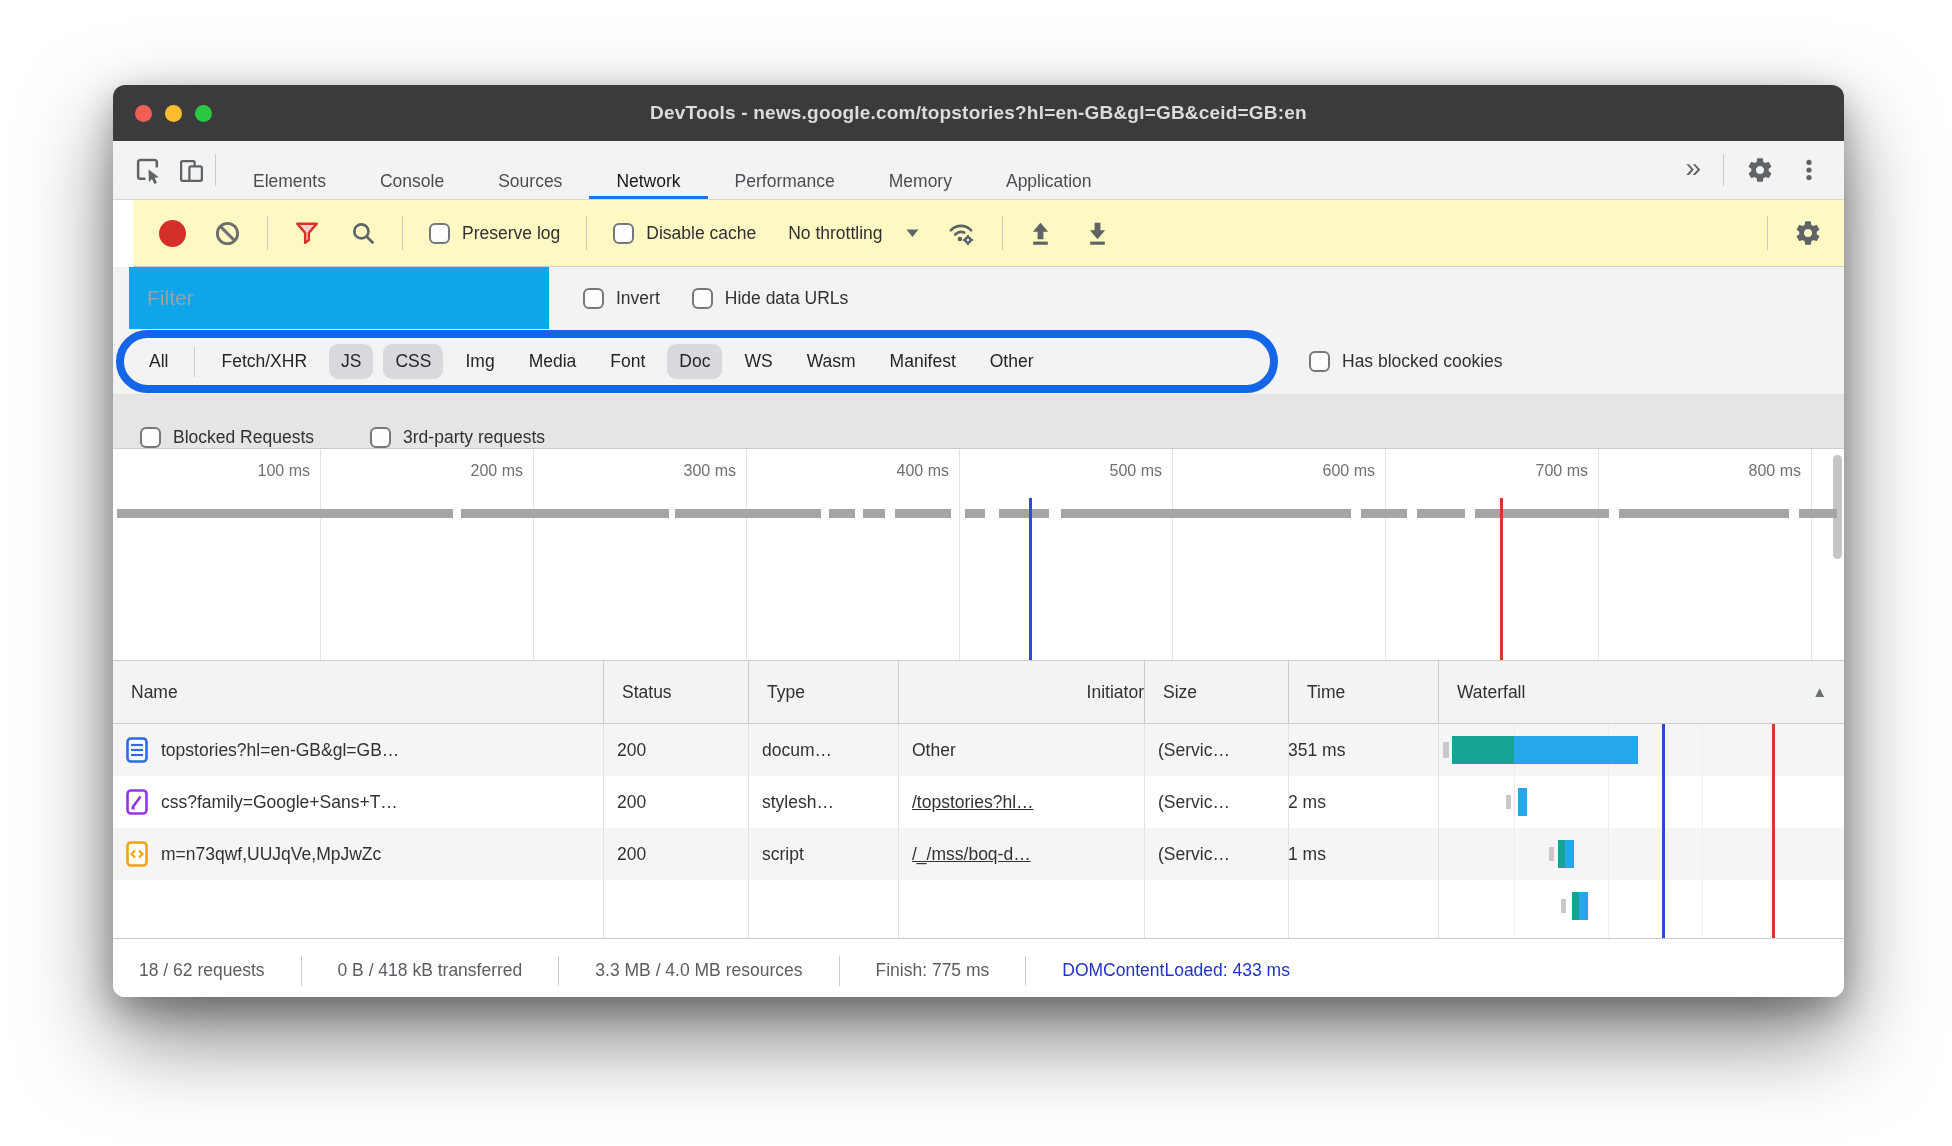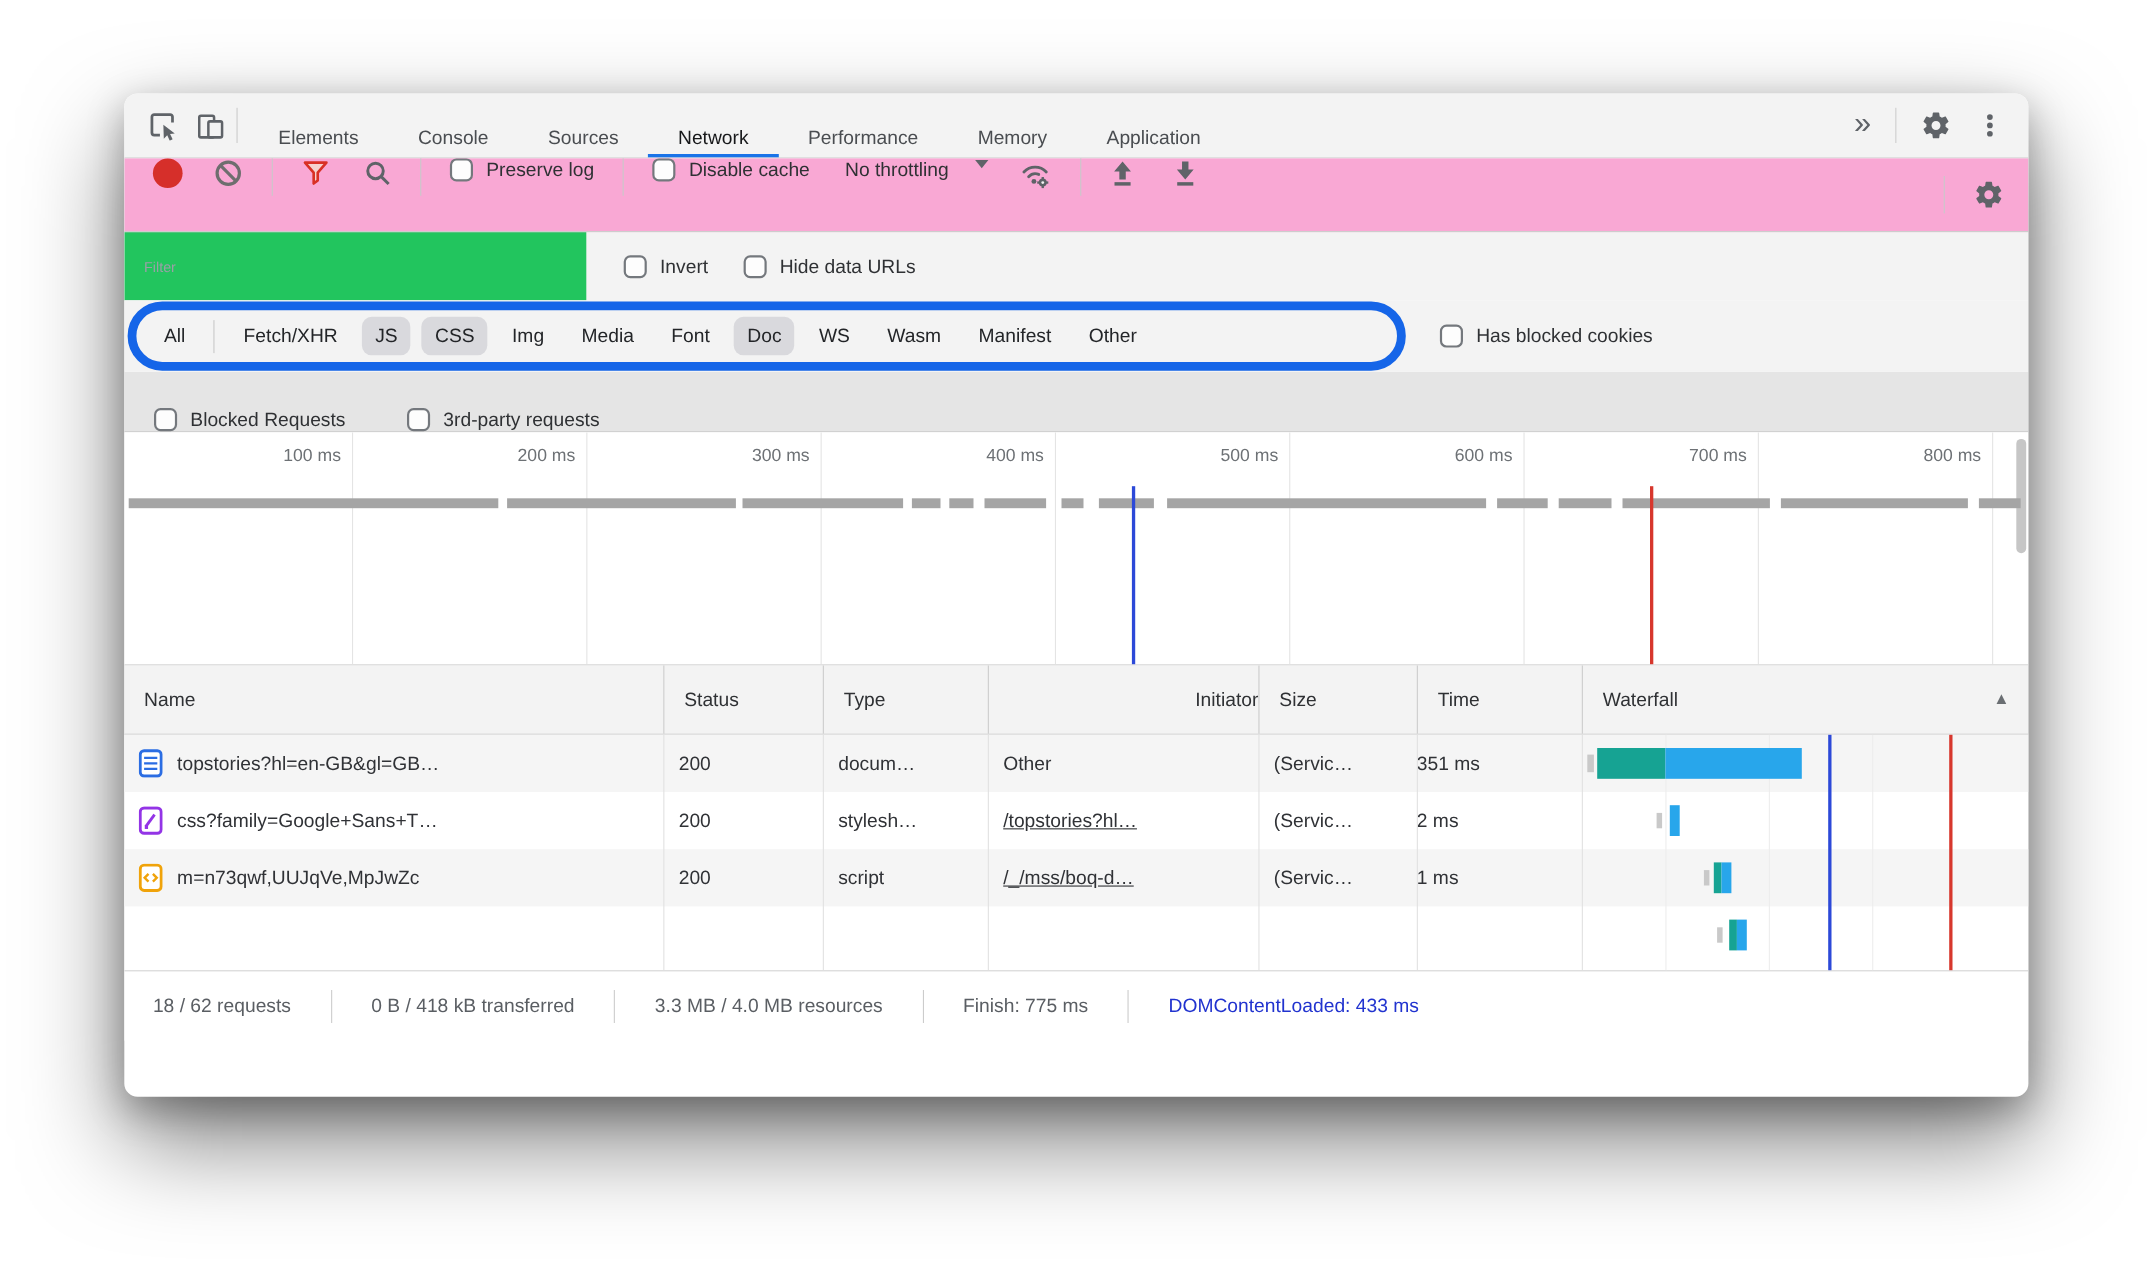--- a/index.html
+++ b/index.html
@@ -15,31 +15,31 @@
   
   .tabbar{height:58px;background:#f3f3f3;border-bottom:1px solid #d6d6d6;display:flex;align-items:stretch;position:relative;}
   .tb-icons{display:flex;align-items:center;padding-left:22px;gap:16px;}
   .vdiv{width:1px;height:32px;background:#ccc;align-self:center;margin:0 10px;}
   .tab{display:flex;align-items:center;padding:0 27px;font-size:17.5px;color:#4a4d51;cursor:default;border-bottom:3px solid transparent;margin-top:26px;}
   .tab.active{color:#17181a;border-bottom:3px solid #1a73e8;}
   .tab-right{position:absolute;right:0;top:0;height:58px;display:flex;align-items:center;padding-right:22px;gap:22px;}
   .chev{font-size:28px;color:#5f6368;line-height:1;padding-bottom:4px;}
   .iconbtn{display:flex;align-items:center;justify-content:center;}
   
-  .toolbar{height:66px;background:#f9a8d4;border-bottom:1px solid #cdcdcd;display:flex;align-items:flex-start;position:relative;}
+  .toolbar{height:66px;background:#fef9c3;border-bottom:1px solid #cdcdcd;display:flex;align-items:center;position:relative;margin-left:20px;}
   .rec{width:27px;height:27px;border-radius:50%;background:#d62f2a;margin-left:26px;}
   .tdiv{width:1px;height:34px;background:#c9c9c9;margin:0 0 0 26px;}
   .cb{width:21px;height:21px;border:2.6px solid #74787d;border-radius:6px;background:#fdfdfd;box-sizing:border-box;flex:none;}
   .tlabel{font-size:17.5px;color:#2f3134;margin-left:12px;white-space:nowrap;}
   .throttle{font-size:17.5px;color:#2f3134;margin-left:32px;}
   .toolbar-right{position:absolute;right:0;top:0;height:66px;display:flex;align-items:center;padding-right:22px;}
   .toolbar-right .tdiv{margin-right:26px;margin-left:0;}
   
   .filterrow{height:62px;background:#f3f3f3;display:flex;align-items:center;}
-  .filter-input{width:420px;height:62px;border:none;outline:none;background:#22c55e;font-size:13px;padding:0 0 0 18px;box-sizing:border-box;font-family:"Liberation Sans",sans-serif;color:#333;}
+  .filter-input{width:420px;height:62px;border:none;outline:none;background:#0ea5e9;font-size:21px;padding:0 0 0 18px;box-sizing:border-box;font-family:"Liberation Sans",sans-serif;color:#333;margin-left:16px;}
   .filter-input::placeholder{color:#9aa0a6;}
   
   .chipsrow{height:65px;background:#f3f3f3;position:relative;}
   .bluebox{position:absolute;left:3px;top:1px;width:1162px;height:63px;border:8px solid #1565e8;border-radius:32px;box-sizing:border-box;}
   .chips{position:absolute;left:24px;top:0;height:65px;display:flex;align-items:center;}
   .chip{font-size:17.5px;color:#232528;padding:7px 12px;margin-right:10px;border-radius:9px;white-space:nowrap;}
   .chip.selected{background:#d9d9dd;}
   .chipdiv{width:1px;height:30px;background:#c9c9c9;margin:0 14px 0 4px;}
   .hbc{position:absolute;left:1196px;top:0;height:65px;display:flex;align-items:center;}
   
@@ -81,20 +81,28 @@
   
   .footer{height:63px;background:#fff;border-top:1px solid #ccc;display:flex;align-items:center;font-size:17.5px;color:#5a5e63;padding-left:26px;gap:12px;}
   .fdiv{width:1px;height:30px;background:#ccc;margin:0 24px;flex:none;}
   .fblue{color:#2133cf;}
 </style>
 </head>
 <body>
 
 <div class="window">
 
+  <div class="titlebar">
+    <div class="lights">
+      <div class="light red"></div>
+      <div class="light yellow"></div>
+      <div class="light green"></div>
+    </div>
+    <div class="wtitle">DevTools - news.google.com/topstories?hl=en-GB&amp;gl=GB&amp;ceid=GB:en</div>
+  </div>
 
   <div class="tabbar">
     <div class="tb-icons">
       <span class="iconbtn">
         <svg viewBox="0 0 26 26" width="27" height="27">
           <path fill="none" stroke="#5f6368" stroke-width="2.4" d="M21 10V5a2 2 0 0 0-2-2H5a2 2 0 0 0-2 2v14a2 2 0 0 0 2 2h5"></path>
           <path fill="#5f6368" d="M13 12l10 7.5-4.1.6 2.2 4.6-2.5 1.2-2.2-4.7-3 2.9z"></path>
         </svg>
       </span>
       <span class="iconbtn">

